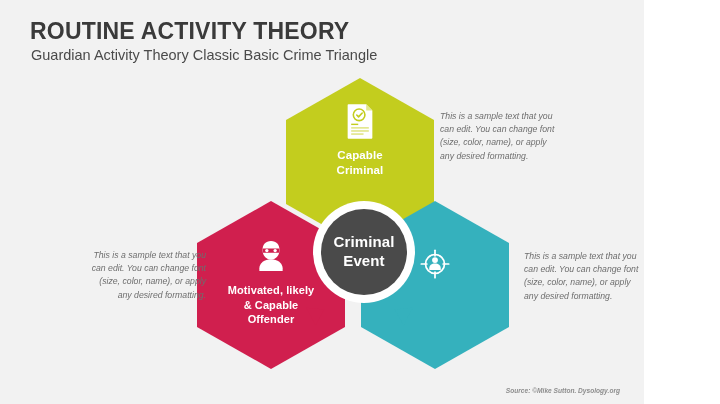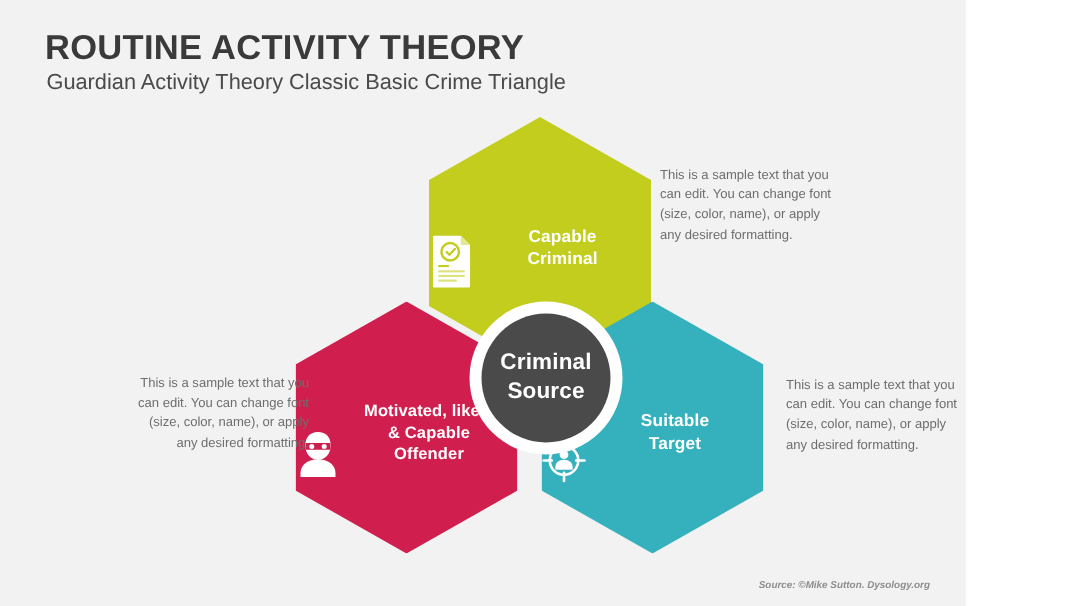--- a/index.html
+++ b/index.html
@@ -38,21 +38,21 @@
     width:720px; height:330px;
   }
 
   
   .hex {
     position:absolute;
     width:148px; height:168px;
     -webkit-clip-path: polygon(50% 0%, 100% 25%, 100% 75%, 50% 100%, 0% 75%, 0% 25%);
     clip-path: polygon(50% 0%, 100% 25%, 100% 75%, 50% 100%, 0% 75%, 0% 25%);
     display:flex;
-    flex-direction:row;
+    flex-direction:column;
     align-items:center;
   }
   .hex-green  { left:286px; top:18px;  background:#c3cd1e; }
   .hex-pink   { left:197px; top:141px; background:#d01f4e; }
   .hex-teal   { left:361px; top:141px; background:#35b1bd; }
 
   .hex-icon {
     margin-top:20px;
     width:34px; height:38px;
     display:flex; align-items:center; justify-content:center;
@@ -120,20 +120,21 @@
     font-weight:bold;
     line-height:1.24;
     text-align:center;
     letter-spacing:0.1px;
   }
 
   
   .note {
     position:absolute;
     font-size:8.7px;
+    font-style:italic;
     color:#6e6e6e;
     line-height:1.52;
     width:122px;
   }
   .note-top   { left:440px; top:50px;  text-align:left; }
   .note-left  { left:84px;  top:189px; text-align:right; }
   .note-right { left:524px; top:190px; text-align:left; }
 
   
   .source {
@@ -198,34 +199,30 @@
         <svg viewBox="0 0 36 36" width="30" height="30" aria-hidden="true">
           <circle cx="18" cy="18" r="11.4" fill="none" stroke="#ffffff" stroke-width="2.1"></circle>
           <line x1="18" y1="1.6" x2="18" y2="8.2" stroke="#ffffff" stroke-width="2.1" stroke-linecap="round"></line>
           <line x1="18" y1="27.8" x2="18" y2="34.4" stroke="#ffffff" stroke-width="2.1" stroke-linecap="round"></line>
           <line x1="1.6" y1="18" x2="8.2" y2="18" stroke="#ffffff" stroke-width="2.1" stroke-linecap="round"></line>
           <line x1="27.8" y1="18" x2="34.4" y2="18" stroke="#ffffff" stroke-width="2.1" stroke-linecap="round"></line>
           <circle cx="18" cy="13.3" r="3.5" fill="#ffffff"></circle>
           <path d="M18 17.4 c-4.1 0 -6.9 2.4 -6.9 5.7 v2.2 h13.8 v-2.2 C24.9 19.8 22.1 17.4 18 17.4 z" fill="#ffffff"></path>
         </svg>
       </div>
-      <div class="hex-label">
-        <span>Suitable</span><br>
-        <span>Target</span>
-      </div>
     </div>
 
     <div class="arrow arrow-up"></div>
     <div class="arrow arrow-ne"></div>
     <div class="arrow arrow-nw"></div>
 
     <div class="centre-ring"></div>
     <div class="centre">
       <div class="centre-line">Criminal</div>
-      <div class="centre-line">Source</div>
+      <div class="centre-line">Event</div>
     </div>
 
     <div class="note note-top">This is a sample text that you can edit. You can change font (size, color, name), or apply any desired formatting.</div>
     <div class="note note-left">This is a sample text that you can edit. You can change font (size, color, name), or apply any desired formatting.</div>
     <div class="note note-right">This is a sample text that you can edit. You can change font (size, color, name), or apply any desired formatting.</div>
 
   </div>
 
   <div class="source">Source: ©Mike Sutton. Dysology.org</div>
 

